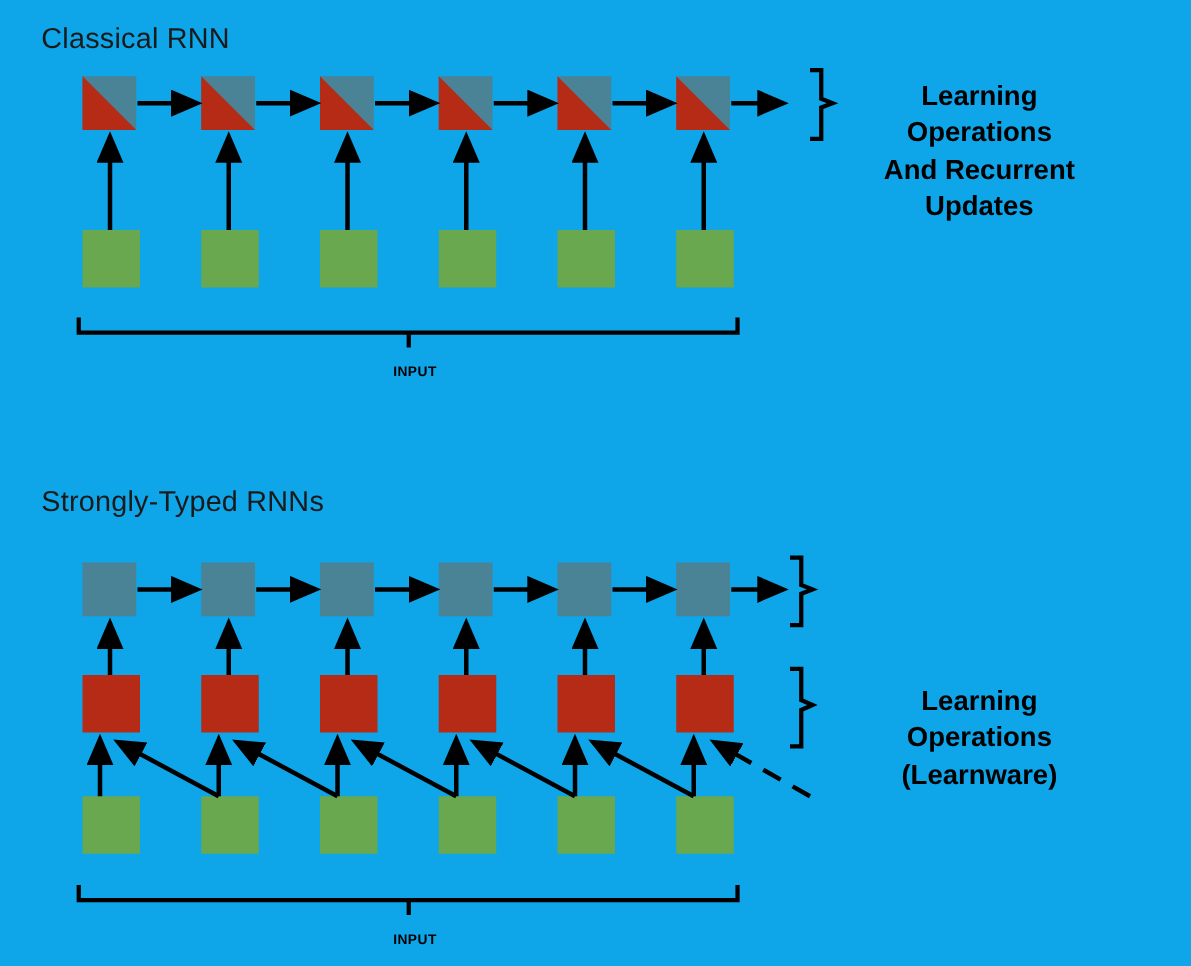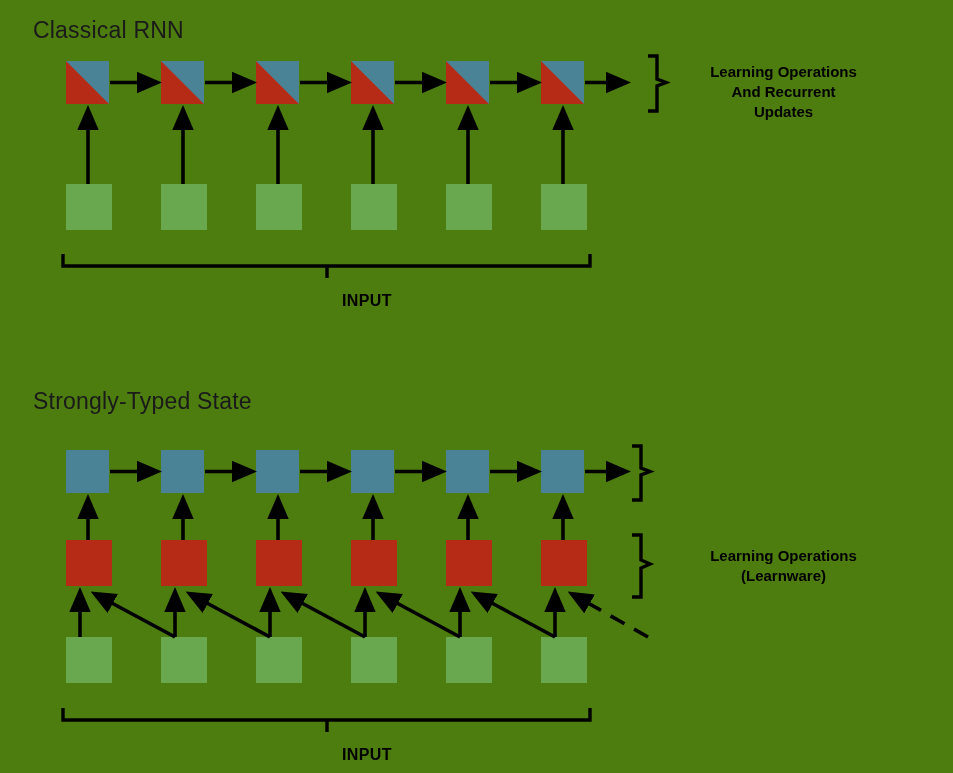--- a/index.html
+++ b/index.html
@@ -8,53 +8,53 @@
     background: #ffffff;
   }
   body {
     font-family: "Liberation Sans", sans-serif;
     color: #1a1a1a;
   }
   #canvas {
     position: relative;
     width: 953px;
     height: 773px;
-    background: #4d7c0f;
+    background: #0ea5e9;
     overflow: hidden;
   }
   .section-title {
     position: absolute;
     font-size: 23px;
     font-weight: 400;
     color: #1a1a1a;
     letter-spacing: 0.2px;
     white-space: nowrap;
   }
   #title-classical { left: 33px; top: 17px; }
   #title-strongly  { left: 33px; top: 388px; }
 
   .bracket-label {
     position: absolute;
-    font-size: 15px;
+    font-size: 22px;
     font-weight: 700;
     line-height: 1.33;
     text-align: center;
     color: #000000;
     white-space: pre-line;
   }
   #label-classical-right { left: 676px; top: 62px; width: 215px; }
   #label-recurrent       { left: 676px; top: 452px; width: 215px; }
   #label-learning        { left: 676px; top: 546px; width: 215px; }
 
   .input-label {
     position: absolute;
-    font-size: 16px;
+    font-size: 11px;
     font-weight: 700;
     color: #000000;
-    text-align: right;
+    text-align: center;
     letter-spacing: 0.4px;
   }
   #input-label-top    { left: 272px; top: 292px; width: 120px; }
   #input-label-bottom { left: 272px; top: 746px; width: 120px; }
 
   svg.layer {
     position: absolute;
     left: 0;
     top: 0;
     width: 953px;
@@ -62,21 +62,21 @@
     overflow: visible;
   }
 </style>
 </head>
 <body>
 
 <div id="canvas">
 
   <div class="section-title" id="title-classical">Classical RNN</div>
 
-  <div class="section-title" id="title-strongly">Strongly-Typed State</div>
+  <div class="section-title" id="title-strongly">Strongly-Typed RNNs</div>
 
   <svg class="layer" viewBox="0 0 953 773">
     <defs>
       <marker id="arrowhead" markerWidth="7" markerHeight="7" refX="5.6" refY="3" orient="auto">
         <polygon points="0,0 7,3 0,6" fill="#000000"></polygon>
       </marker>
       <clipPath id="clipCell0">
           <rect x="66" y="61" width="43" height="43"></rect>
         </clipPath>
       <clipPath id="clipCell1">

